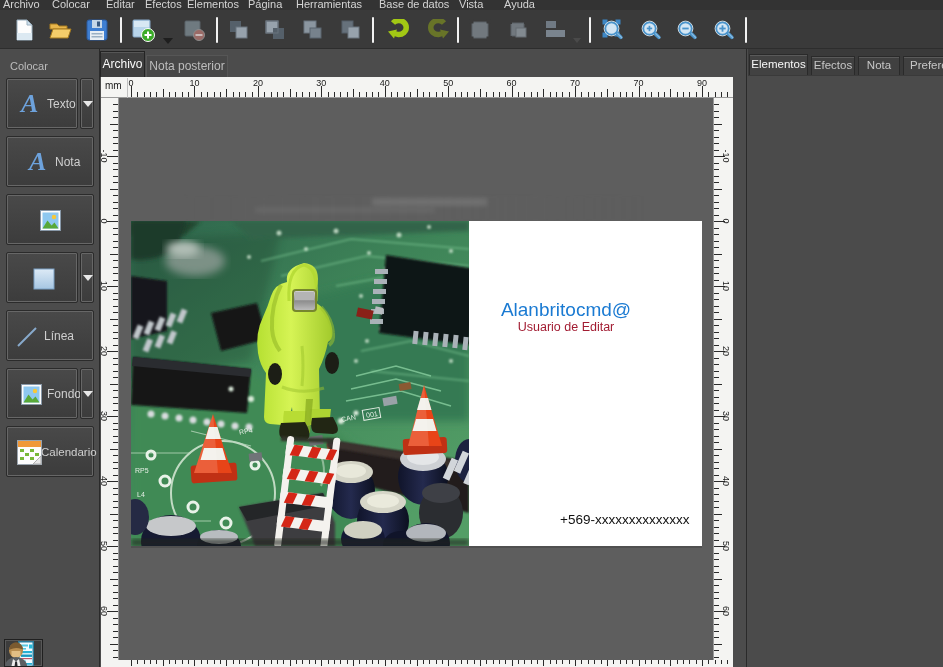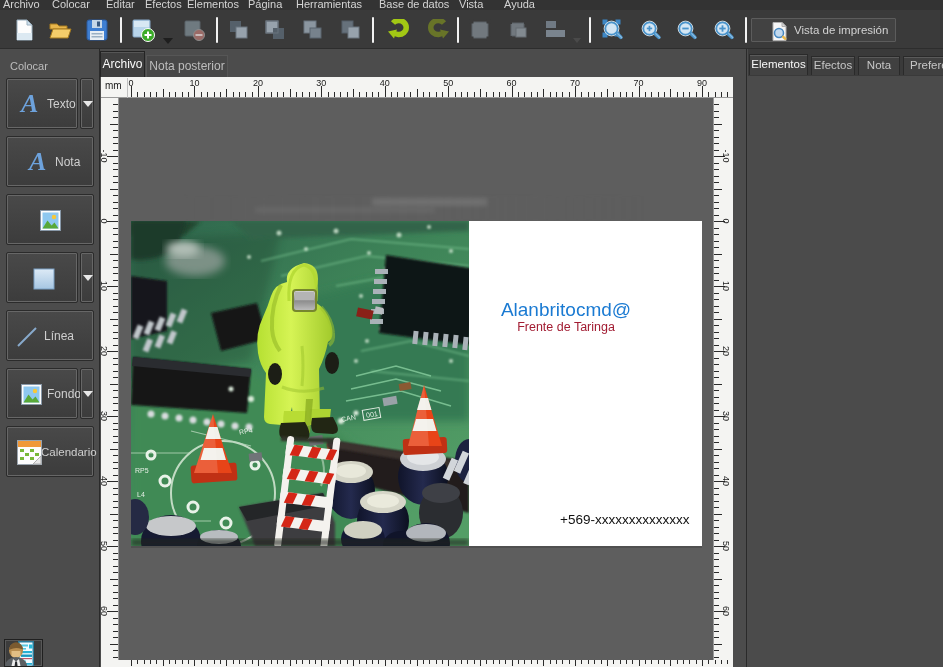--- a/index.html
+++ b/index.html
@@ -156,29 +156,20 @@
       <rect x="6.3" y="8.6" width="6.4" height="1.8" fill="#4a94cc"></rect>
     </svg>
 <svg class="ab" style="left:713px;top:9px" width="22" height="22" viewBox="0 0 22 22">
       <circle cx="9.5" cy="9.5" r="6.3" fill="#d4e6f4" stroke="#4a94cc" stroke-width="2"></circle>
       <circle cx="9.5" cy="9.5" r="7.4" fill="none" stroke="#eaf2f8" stroke-width="0.8"></circle>
       <rect x="13.5" y="13.2" width="8.5" height="3.6" rx="1.8" fill="#4a94cc" transform="rotate(45 15.5 15)"></rect>
       <rect x="14.8" y="14" width="7" height="1.2" rx="0.6" fill="#8abce0" transform="rotate(45 15.5 15)"></rect>
       <rect x="6.3" y="8.6" width="6.4" height="1.8" fill="#4a94cc"></rect>
       <rect x="8.6" y="6.3" width="1.8" height="6.4" fill="#4a94cc"></rect>
     </svg>
-<div class="ab" style="left:751px;top:8px;width:145px;height:24px;background:#424242;border:1px solid #5c5c5c;border-radius:1px">
-      <svg class="ab" style="left:19px;top:3px" width="18" height="19" viewBox="0 0 18 19">
-        <path d="M2 0.5 h9 l4 4 v14 h-13 z" fill="#f6f6f6" stroke="#b0b0b0"></path>
-        <path d="M11 0.5 l4 4 h-4 z" fill="#d8d8d8" stroke="#b0b0b0"></path>
-        <circle cx="8" cy="11" r="4.5" fill="#b8d4ec" fill-opacity="0.85" stroke="#4888c0" stroke-width="1.5"></circle>
-        <rect x="11" y="13.5" width="5" height="2.5" rx="1" fill="#e8b84c" transform="rotate(45 12 15)"></rect>
-      </svg>
-      <span class="ab" style="left:42px;top:5px;font-size:11.5px;color:#d2d2d2;white-space:nowrap">Vista de impresión</span>
-    </div>
 </div>
 <div id="leftpanel"></div>
 <span class="ab" style="left:10px;top:60px;font-size:11px;color:#bcbcbc">Colocar</span>
 <div class="pbtn" style="top:78px;width:72px;height:51px">
     <span style="position:absolute;left:14px;top:10px;font-family:'Liberation Serif',serif;font-style:italic;font-weight:bold;font-size:26px;color:#6da2dc">A</span>
     <span class="lbl" style="position:absolute;left:40px;top:18px">Texto</span>
   </div>
 <div class="parrow" style="left:80px;top:78px;width:14px;height:51px">
     <div class="tri" style="left:2px;top:22px"></div>
   </div>
@@ -666,21 +657,21 @@
 <div class="ab" style="left:734px;top:49px;width:13px;height:618px;background:#4c4c4c;border-right:1px solid #2a2a2a"></div>
 <div id="rightpanel"></div>
 <div id="rtabs"></div>
 <div class="rtab" style="left:749px;top:54px;width:59px;height:21px;background:#424242;color:#f8f8f8;padding-top:3px">Elementos</div>
 <div class="rtab" style="left:811px;top:56px;width:44px;height:19px;padding-top:2px">Efectos</div>
 <div class="rtab" style="left:858px;top:56px;width:42px;height:19px;padding-top:2px">Nota</div>
 <div class="rtab" style="left:903px;top:56px;width:60px;height:19px;padding-top:2px;text-align:left;padding-left:6px">Preferencias</div>
 <div id="card"></div>
 <div class="ab" style="left:131px;top:546px;width:571px;height:2px;background:rgba(0,0,0,0.15)"></div>
 <div class="ab" style="left:471px;top:299px;width:190px;text-align:center;font-size:19px;color:#1a7ad2">Alanbritocmd@</div>
-<div class="ab" style="left:471px;top:320px;width:190px;text-align:center;font-size:12.5px;color:#a21c32">Frente de Taringa</div>
+<div class="ab" style="left:471px;top:320px;width:190px;text-align:center;font-size:12.5px;color:#a21c32">Usuario de Editar</div>
 <div class="ab" style="left:560px;top:512px;width:130px;font-size:13.5px;color:#111">+569-xxxxxxxxxxxxxx</div>
 <div class="ab" style="left:131px;top:221px;width:338px;height:325px;overflow:hidden;filter:blur(0.5px)"><svg width="338" height="325" viewBox="0 0 338 325">
 <defs>
 <linearGradient id="pcb" x1="0" y1="0" x2="0.7" y2="1">
 <stop offset="0" stop-color="#2e644c"></stop>
           <stop offset="0.45" stop-color="#3e8458"></stop>
           <stop offset="1" stop-color="#539e66"></stop>
 </linearGradient>
 <linearGradient id="lime" x1="0" y1="0" x2="1" y2="0">
 <stop offset="0" stop-color="#b6e032"></stop>

